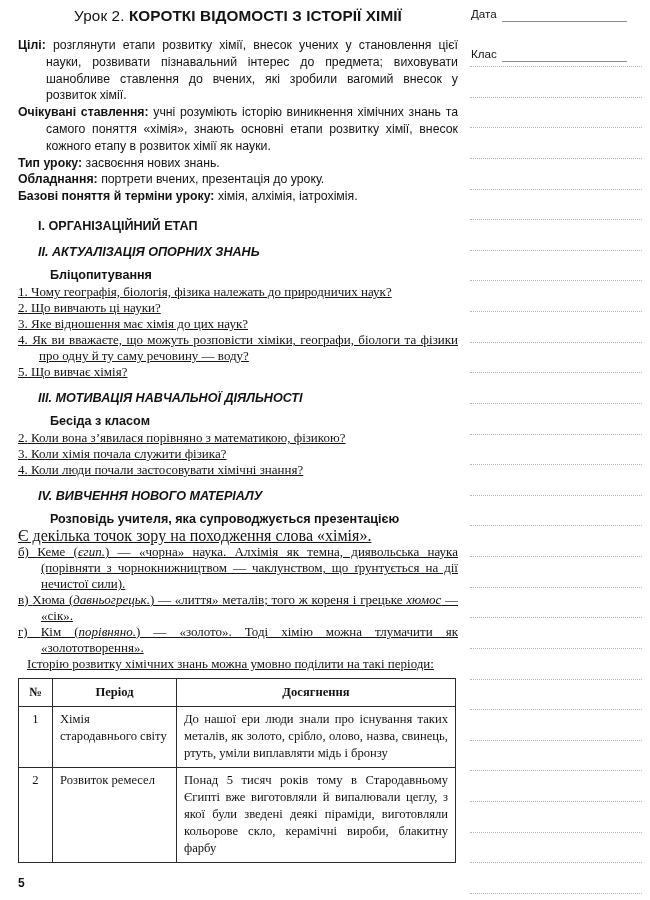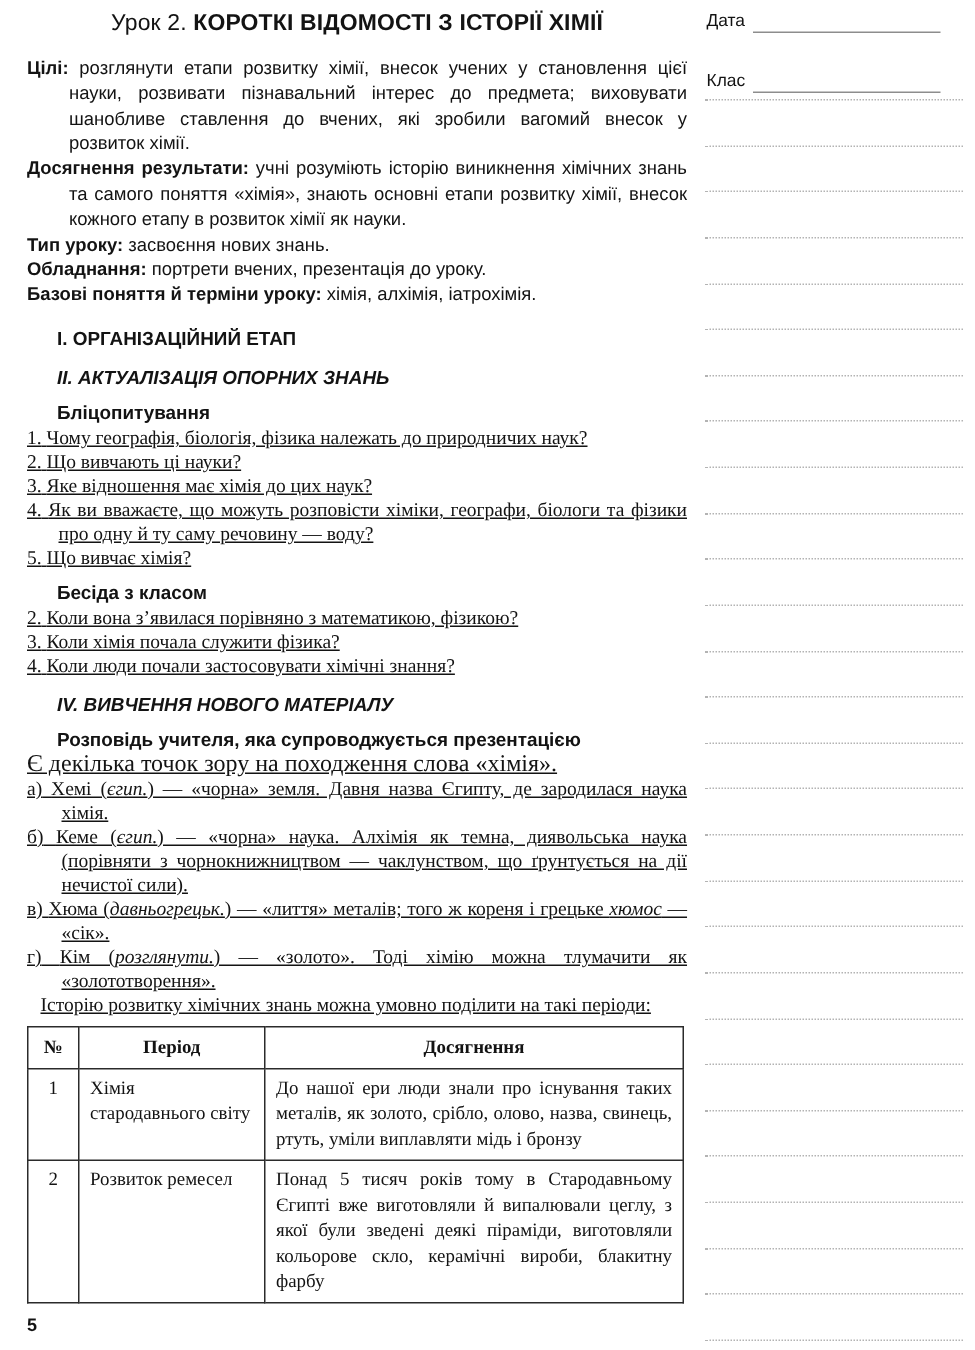--- a/index.html
+++ b/index.html
@@ -26,21 +26,21 @@
   .meta .lbl{font-weight:700;}
 
   .h-stage{
     font-weight:700;font-size:12.6px;line-height:15px;
     margin:0 0 0 20px;padding:0;
   }
   .mt-a{margin-top:14px;}
   .mt-b{margin-top:11px;font-style:italic;}
   .h-sub{
     font-weight:700;font-size:12.6px;line-height:15px;
-    margin:8px 0 1px 20px;
+    margin:8px 0 1px 32px;
   }
 
   .serif{font-family:"Liberation Serif","DejaVu Serif",serif;text-decoration:underline;}
 
   .q{
     margin:0;font-size:13px;line-height:16px;text-align:justify;
     padding-left:21px;text-indent:-21px;
   }
   .lead{margin:0;font-size:16px;line-height:16px;text-align:justify;}
   .orig{
@@ -131,53 +131,53 @@
 
   <div class="main">
 
     <div class="title">
       <span class="t-prefix">Урок 2.</span>
       <span class="t-main">КОРОТКІ ВІДОМОСТІ З ІСТОРІЇ ХІМІЇ</span>
     </div>
 
     <div class="meta">
       <p><span class="lbl">Цілі:</span> <span>розглянути етапи розвитку хімії, внесок учених у становлення цієї науки, розвивати пізнавальний інтерес до предмета; виховувати шанобливе ставлення до вчених, які зробили вагомий внесок у розвиток хімії.</span></p>
-      <p><span class="lbl">Досягнення результати:</span> <span>учні розуміють історію виникнення хімічних знань та самого поняття «хімія», знають основні етапи розвитку хімії, внесок кожного етапу в розвиток хімії як науки.</span></p>
+      <p><span class="lbl">Очікувані ставлення:</span> <span>учні розуміють історію виникнення хімічних знань та самого поняття «хімія», знають основні етапи розвитку хімії, внесок кожного етапу в розвиток хімії як науки.</span></p>
       <p><span class="lbl">Тип уроку:</span> <span>засвоєння нових знань.</span></p>
       <p><span class="lbl">Обладнання:</span> <span>портрети вчених, презентація до уроку.</span></p>
       <p><span class="lbl">Базові поняття й терміни уроку:</span> <span>хімія, алхімія, іатрохімія.</span></p>
     </div>
 
     <div class="h-stage mt-a">І. ОРГАНІЗАЦІЙНИЙ ЕТАП</div>
 
     <div class="h-stage mt-b">ІІ. АКТУАЛІЗАЦІЯ ОПОРНИХ ЗНАНЬ</div>
     <div class="h-sub">Бліцопитування</div>
     <div class="serif">
       <p class="q"><span>1.</span> <span>Чому географія, біологія, фізика належать до природничих наук?</span></p>
       <p class="q"><span>2.</span> <span>Що вивчають ці науки?</span></p>
       <p class="q"><span>3.</span> <span>Яке відношення має хімія до цих наук?</span></p>
       <p class="q"><span>4.</span> <span>Як ви вважаєте, що можуть розповісти хіміки, географи, біологи та фізики про одну й ту саму речовину — воду?</span></p>
       <p class="q"><span>5.</span> <span>Що вивчає хімія?</span></p>
     </div>
 
+    <div class="h-stage mt-b">ІІІ. МОТИВАЦІЯ НАВЧАЛЬНОЇ ДІЯЛЬНОСТІ</div>
     <div class="h-sub">Бесіда з класом</div>
     <div class="serif">
       <p class="q"><span>2.</span> <span>Коли вона з’явилася порівняно з математикою, фізикою?</span></p>
       <p class="q"><span>3.</span> <span>Коли хімія почала служити фізика?</span></p>
       <p class="q"><span>4.</span> <span>Коли люди почали застосовувати хімічні знання?</span></p>
     </div>
 
     <div class="h-stage mt-b">IV. ВИВЧЕННЯ НОВОГО МАТЕРІАЛУ</div>
     <div class="h-sub">Розповідь учителя, яка супроводжується презентацією</div>
     <div class="serif">
       <p class="lead">Є декілька точок зору на походження слова «хімія».</p>
-      <p class="orig"><span>а)</span> <span><span>Хемі (</span><i>єгип.</i><span>) — «чорна» земля. Давня назва Єгипту, де зародилася наука хімія.</span></span></p>
       <p class="orig"><span>б)</span> <span><span>Кеме (</span><i>єгип.</i><span>) — «чорна» наука. Алхімія як темна, диявольська наука (порівняти з чорнокнижництвом — чаклунством, що ґрунтується на дії нечистої сили).</span></span></p>
       <p class="orig"><span>в)</span> <span><span>Хюма (</span><i>давньогрецьк.</i><span>) — «лиття» металів; того ж кореня і грецьке </span><i>хюмос</i><span> — «сік».</span></span></p>
-      <p class="orig"><span>г)</span> <span><span>Кім (</span><i>розглянути.</i><span>) — «золото». Тоді хімію можна тлумачити як «золототворення».</span></span></p>
+      <p class="orig"><span>г)</span> <span><span>Кім (</span><i>порівняно.</i><span>) — «золото». Тоді хімію можна тлумачити як «золототворення».</span></span></p>
       <p class="closing">Історію розвитку хімічних знань можна умовно поділити на такі періоди:</p>
     </div>
 
     <table class="periods">
       <colgroup>
           <col class="c-num">
           <col class="c-period">
           <col>
         </colgroup>
       <thead>

